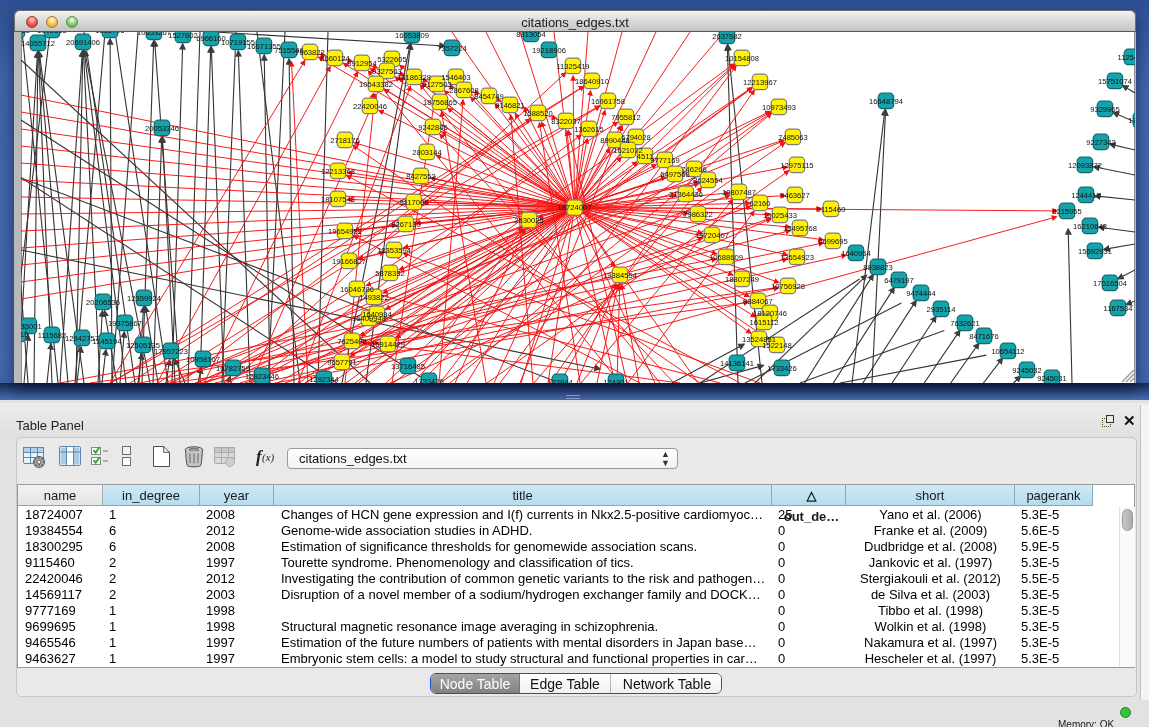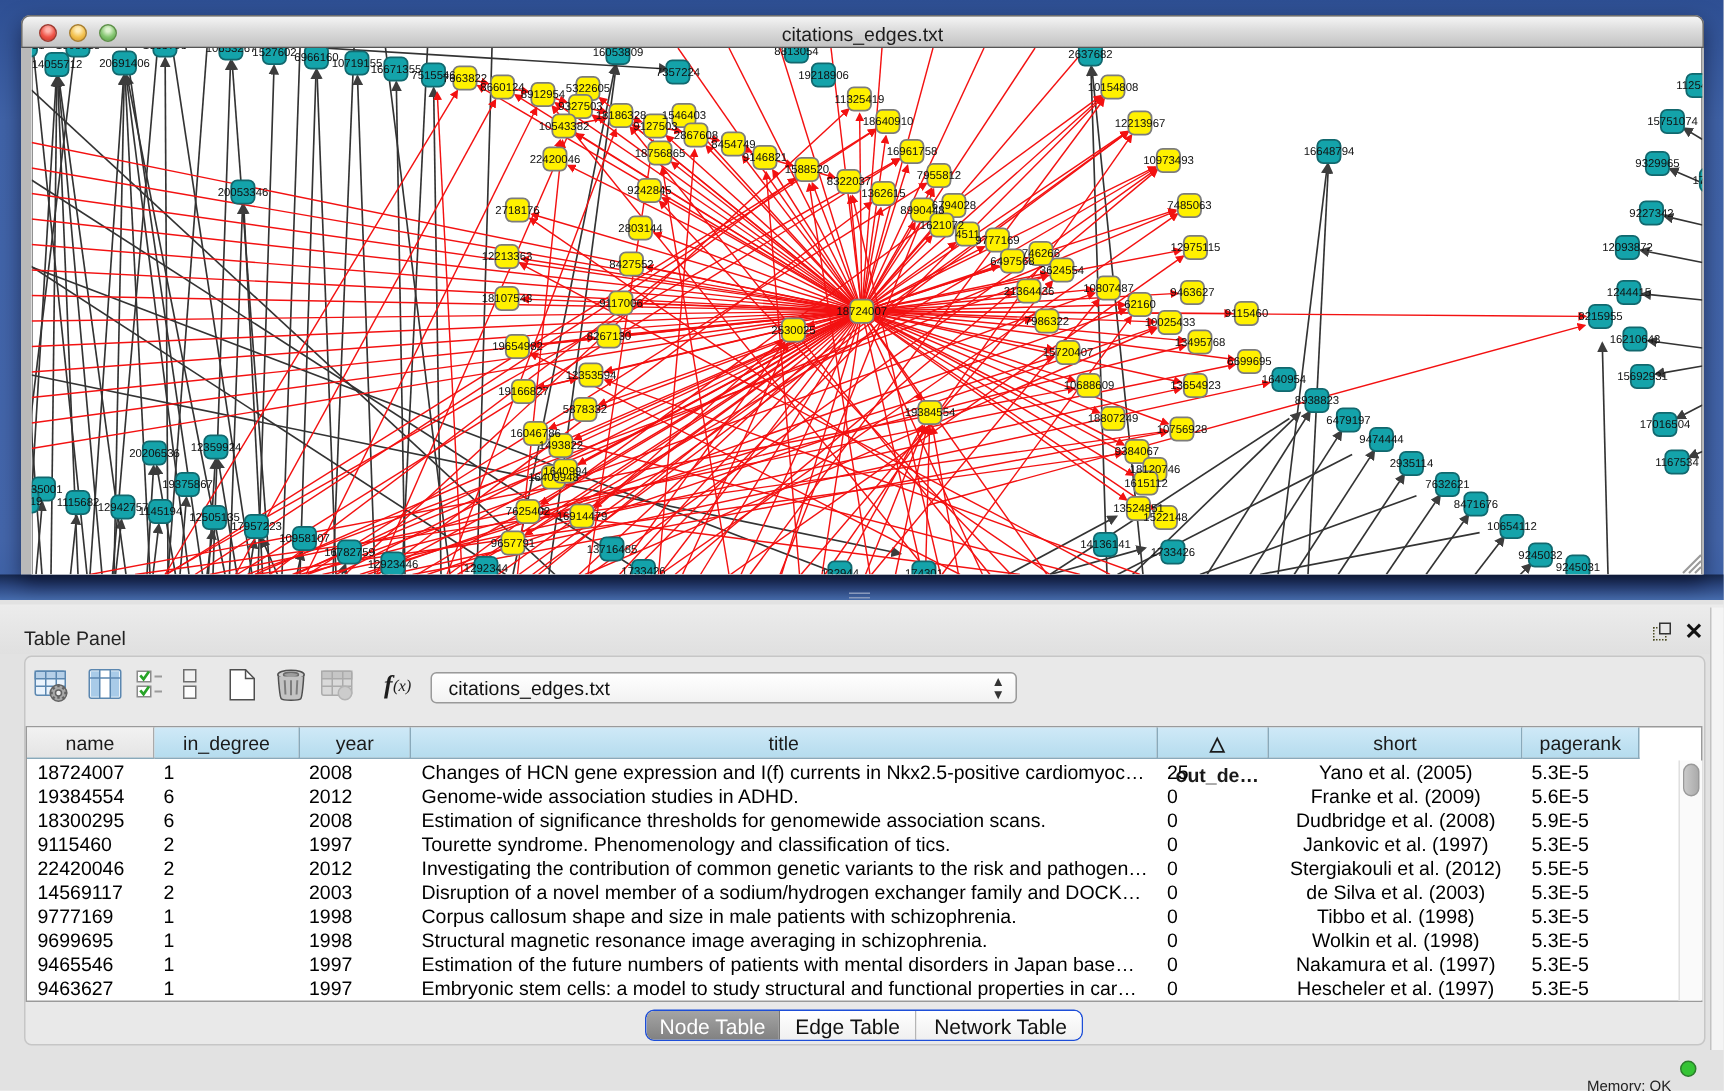--- a/index.html
+++ b/index.html
@@ -739,21 +739,21 @@
       <div class="th th4">△ out_de…</div>
           <div class="th th5">short</div>
       <div class="th th6">pagerank</div>
       <div id="rows">
 <div class="tr">
               <span class="c0">18724007</span>
               <span class="c1">1</span>
               <span class="c2">2008</span>
               <span class="c3">Changes of HCN gene expression and I(f) currents in Nkx2.5-positive cardiomyoc…</span>
               <span class="c4">25</span>
-              <span class="c5">Yano et al. (2005)</span>
+              <span class="c5">Yano et al. (2006)</span>
               <span class="c6">5.3E-5</span>
             </div>
 <div class="tr">
               <span class="c0">19384554</span>
               <span class="c1">6</span>
               <span class="c2">2012</span>
               <span class="c3">Genome-wide association studies in ADHD.</span>
               <span class="c4">0</span>
               <span class="c5">Franke et al. (2009)</span>
               <span class="c6">5.6E-5</span>
@@ -791,21 +791,20 @@
               <span class="c2">2003</span>
               <span class="c3">Disruption of a novel member of a sodium/hydrogen exchanger family and DOCK…</span>
               <span class="c4">0</span>
               <span class="c5">de Silva et al. (2003)</span>
               <span class="c6">5.3E-5</span>
             </div>
 <div class="tr">
               <span class="c0">9777169</span>
               <span class="c1">1</span>
               <span class="c2">1998</span>
-              <span class="c3">Corpus callosum shape and size in male patients with schizophrenia.</span>
               <span class="c4">0</span>
               <span class="c5">Tibbo et al. (1998)</span>
               <span class="c6">5.3E-5</span>
             </div>
 <div class="tr">
               <span class="c0">9699695</span>
               <span class="c1">1</span>
               <span class="c2">1998</span>
               <span class="c3">Structural magnetic resonance image averaging in schizophrenia.</span>
               <span class="c4">0</span>

